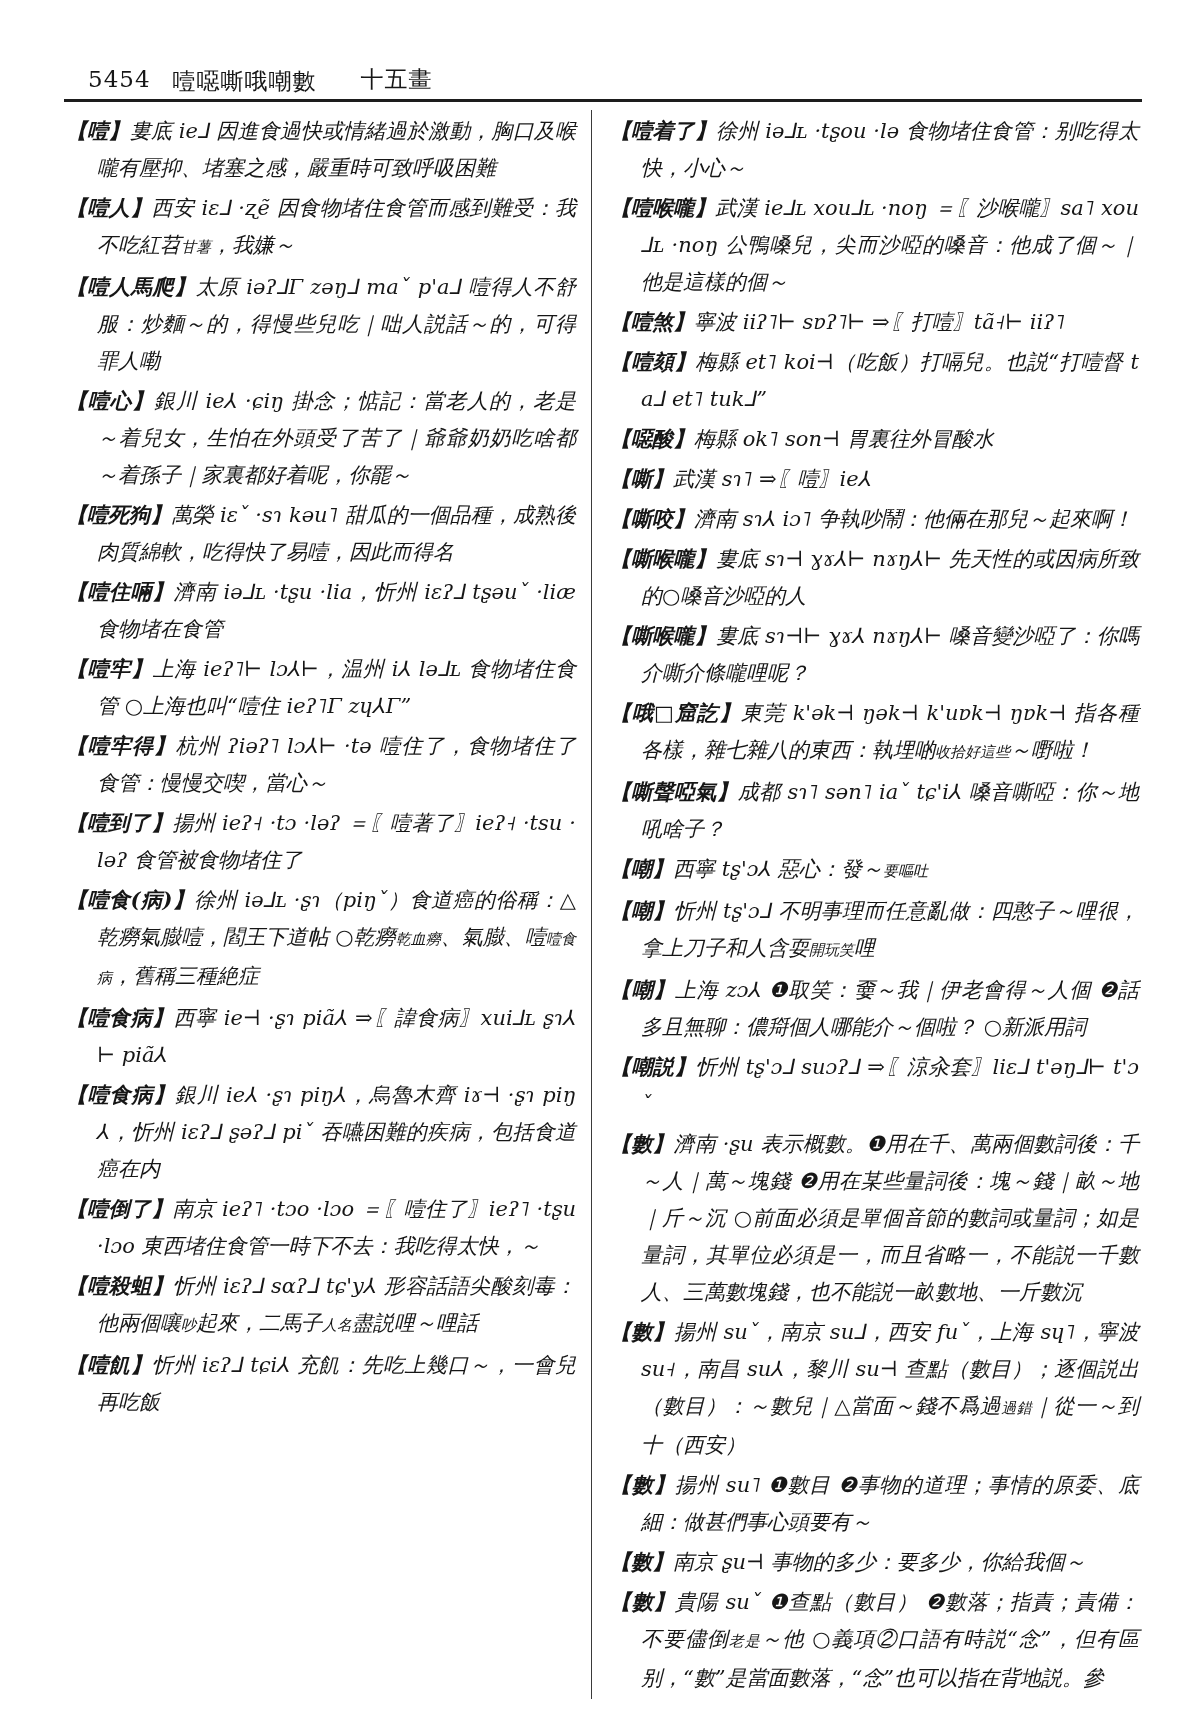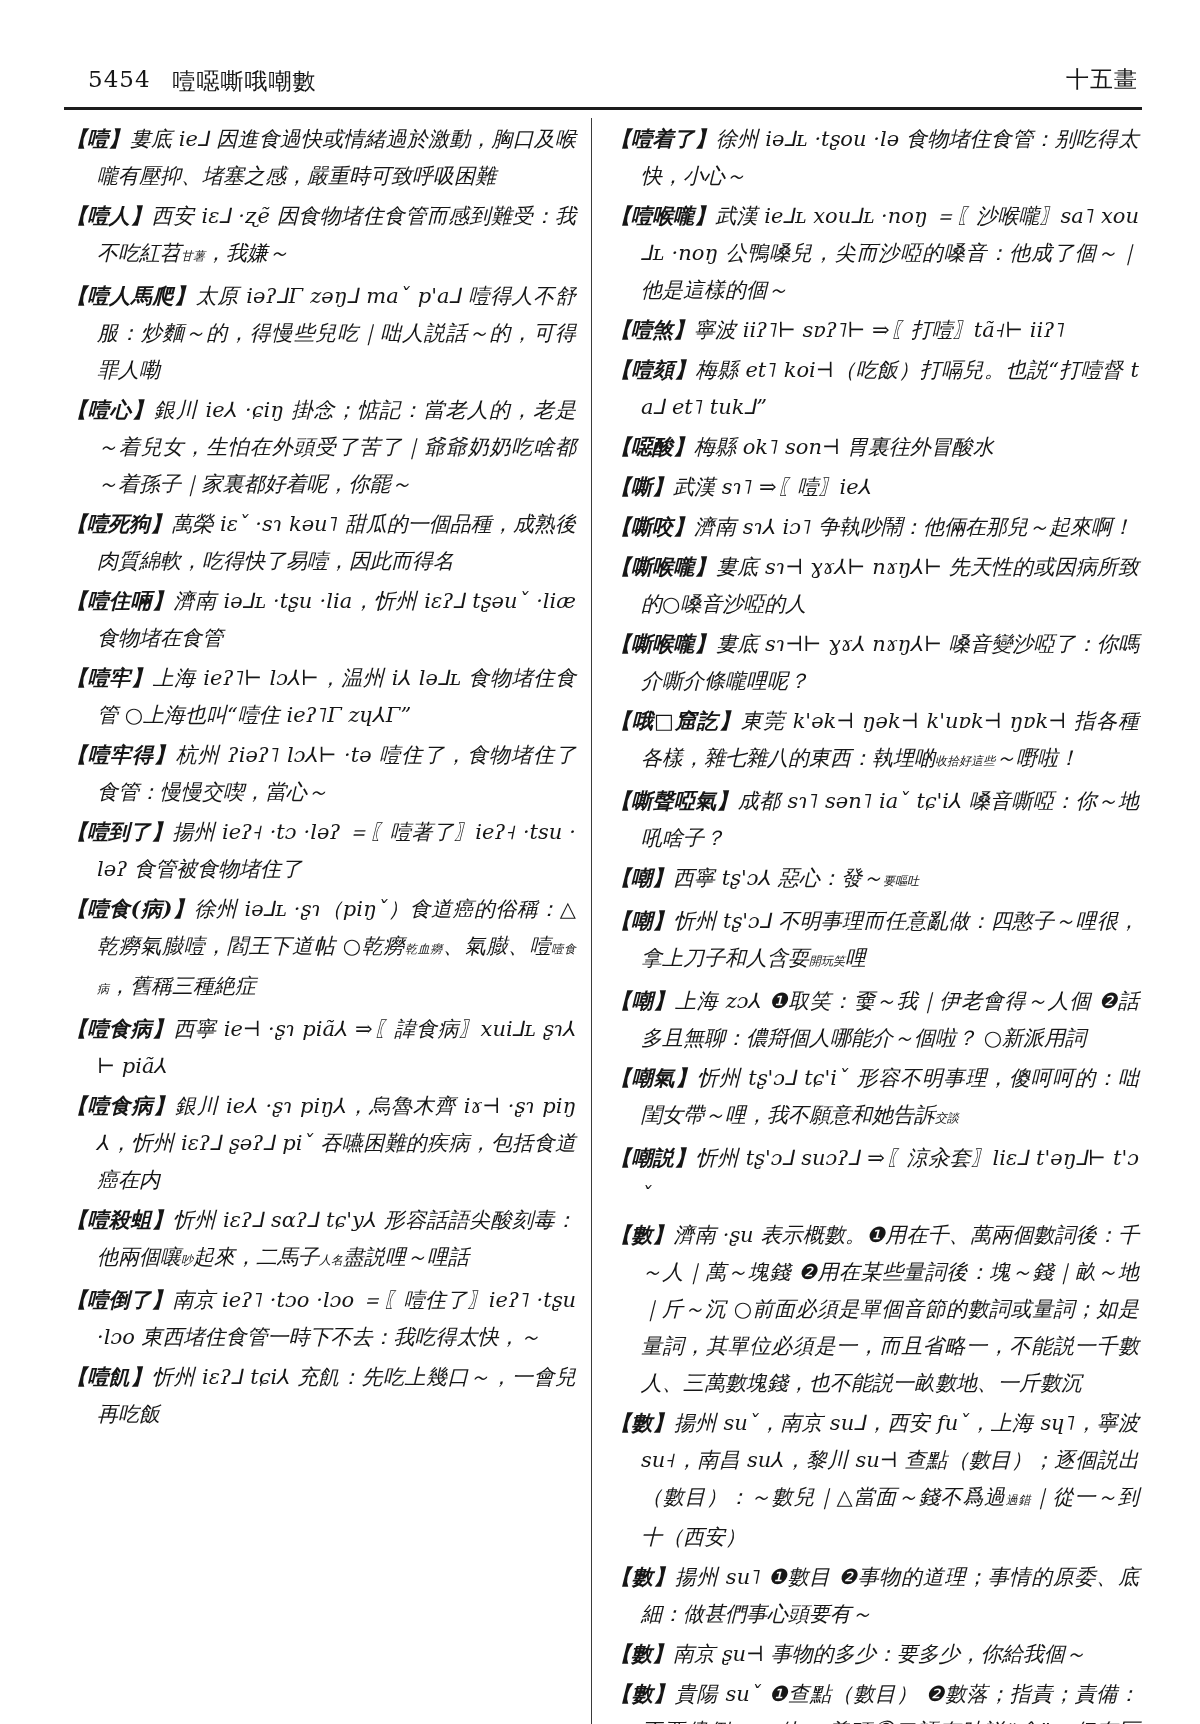--- a/index.html
+++ b/index.html
@@ -5,39 +5,39 @@
   html,body{margin:0;padding:0;}
   body{
     width:1200px;height:1724px;
     background:#ffffff;
     color:#161616;
     font-family:"DejaVu Serif","Liberation Serif",serif;
     overflow:hidden;
   }
   .page{padding:52px 58px 0 64px;}
   .hdr{
-    display:flex;justify-content:space-between;align-items:baseline;
+    display:flex;justify-content:flex-start;align-items:baseline;
     font-size:23px;letter-spacing:1px;
-    padding:12px 4px 10px 24px;
+    padding:12px 4px 2px 24px;
     gap:44px;
   }
   .hdr-left{display:flex;gap:22px;}
   .rule{border-top:3px solid #1d1d1d;margin:0 0 8px 0;}
   .cols{display:flex;align-items:stretch;}
   .col{
     font-size:21px;line-height:37px;
     text-align:justify;text-align-last:left;
     word-break:break-all;
   }
   .col.left{width:514px;}
   .divider{width:1px;background:#3a3a3a;margin-left:13px;}
   .col.right{width:533px;padding-left:16px;}
   p.entry{margin:2px;padding-left:31px;text-indent:-31px;font-style:italic;}
   .hw{font-weight:bold;}
-  .note{font-size:12px;}
+  .note{font-size:15px;}
 </style>
 </head>
 <body>
 
 <div class="page">
 
   <div class="hdr">
     <div class="hdr-left">
       <span>5454</span>
       <span>噎噁嘶哦嘲數</span>
@@ -54,41 +54,40 @@
         <p class="entry"><span class="hw">【噎人馬爬】</span><span class="bd">太原 iəʔ⅃Γ zəŋ⅃ maˇ p'a⅃ 噎得人不舒服：炒麵～的，得慢些兒吃｜咄人説話～的，可得罪人嘞</span></p>
         <p class="entry"><span class="hw">【噎心】</span><span class="bd">銀川 ie⅄ ·ɕiŋ 掛念；惦記：當老人的，老是～着兒女，生怕在外頭受了苦了｜爺爺奶奶吃啥都～着孫子｜家裏都好着呢，你罷～</span></p>
         <p class="entry"><span class="hw">【噎死狗】</span><span class="bd">萬榮 iɛˇ ·sɿ kəu˥ 甜瓜的一個品種，成熟後肉質綿軟，吃得快了易噎，因此而得名</span></p>
         <p class="entry"><span class="hw">【噎住啢】</span><span class="bd">濟南 iə⅃ʟ ·tʂu ·lia，忻州 iɛʔ⅃ tʂəuˇ ·liæ 食物堵在食管</span></p>
         <p class="entry"><span class="hw">【噎牢】</span><span class="bd">上海 ieʔ˥⊢ lɔ⅄⊢，温州 i⅄ lə⅃ʟ 食物堵住食管 ○上海也叫“噎住 ieʔ˥Γ zɥ⅄Γ”</span></p>
         <p class="entry"><span class="hw">【噎牢得】</span><span class="bd">杭州 ʔiəʔ˥ lɔ⅄⊢ ·tə 噎住了，食物堵住了食管：慢慢交喫，當心～</span></p>
         <p class="entry"><span class="hw">【噎到了】</span><span class="bd">揚州 ieʔ˧ ·tɔ ·ləʔ ＝〖噎著了〗ieʔ˧ ·tsu ·ləʔ 食管被食物堵住了</span></p>
         <p class="entry"><span class="hw">【噎食(病)】</span><span class="bd">徐州 iə⅃ʟ ·ʂɿ（piŋˇ）食道癌的俗稱：△乾癆氣臌噎，閻王下道帖 ○乾癆<span class="note">乾血癆</span>、氣臌、噎<span class="note">噎食病</span>，舊稱三種絶症</span></p>
         <p class="entry"><span class="hw">【噎食病】</span><span class="bd">西寧 ie⊣ ·ʂɿ piã⅄ ⇒〖諱食病〗xui⅃ʟ ʂɿ⅄⊢ piã⅄</span></p>
         <p class="entry"><span class="hw">【噎食病】</span><span class="bd">銀川 ie⅄ ·ʂɿ piŋ⅄，烏魯木齊 iɤ⊣ ·ʂɿ piŋ⅄，忻州 iɛʔ⅃ ʂəʔ⅃ piˇ 吞嚥困難的疾病，包括食道癌在内</span></p>
+        <p class="entry"><span class="hw">【噎倒了】</span><span class="bd">南京 ieʔ˥ ·tɔo ·lɔo ＝〖噎住了〗ieʔ˥ ·tʂu ·lɔo 東西堵住食管一時下不去：我吃得太快，～</span></p>
         <p class="entry"><span class="hw">【噎殺蛆】</span><span class="bd">忻州 iɛʔ⅃ sɑʔ⅃ tɕ'y⅄ 形容話語尖酸刻毒：他兩個嚷<span class="note">吵</span>起來，二馬子<span class="note">人名</span>盡説哩～哩話</span></p>
-        <p class="entry"><span class="hw">【噎倒了】</span><span class="bd">南京 ieʔ˥ ·tɔo ·lɔo ＝〖噎住了〗ieʔ˥ ·tʂu ·lɔo 東西堵住食管一時下不去：我吃得太快，～</span></p>
         <p class="entry"><span class="hw">【噎飢】</span><span class="bd">忻州 iɛʔ⅃ tɕi⅄ 充飢：先吃上幾口～，一會兒再吃飯</span></p>
       </div>
     <div class="divider"></div>
     <div class="col right" id="right-col">
         <p class="entry"><span class="hw">【噎着了】</span><span class="bd">徐州 iə⅃ʟ ·tʂou ·lə 食物堵住食管：别吃得太快，小心～</span></p>
         <p class="entry"><span class="hw">【噎喉嚨】</span><span class="bd">武漢 ie⅃ʟ xou⅃ʟ ·noŋ ＝〖沙喉嚨〗sa˥ xou⅃ʟ ·noŋ 公鴨嗓兒，尖而沙啞的嗓音：他成了個～｜他是這樣的個～</span></p>
         <p class="entry"><span class="hw">【噎煞】</span><span class="bd">寧波 iiʔ˥⊢ sɐʔ˥⊢ ⇒〖打噎〗tã˧⊢ iiʔ˥</span></p>
         <p class="entry"><span class="hw">【噎頦】</span><span class="bd">梅縣 et˥ koi⊣（吃飯）打嗝兒。也説“打噎督 ta⅃ et˥ tuk⅃”</span></p>
         <p class="entry"><span class="hw">【噁酸】</span><span class="bd">梅縣 ok˥ son⊣ 胃裏往外冒酸水</span></p>
         <p class="entry"><span class="hw">【嘶】</span><span class="bd">武漢 sɿ˥ ⇒〖噎〗ie⅄</span></p>
         <p class="entry"><span class="hw">【嘶咬】</span><span class="bd">濟南 sɿ⅄ iɔ˥ 争執吵鬧：他倆在那兒～起來啊！</span></p>
         <p class="entry"><span class="hw">【嘶喉嚨】</span><span class="bd">婁底 sɿ⊣ ɣɤ⅄⊢ nɤŋ⅄⊢ 先天性的或因病所致的○嗓音沙啞的人</span></p>
         <p class="entry"><span class="hw">【嘶喉嚨】</span><span class="bd">婁底 sɿ⊣⊢ ɣɤ⅄ nɤŋ⅄⊢ 嗓音變沙啞了：你嗎介嘶介條嚨哩呢？</span></p>
         <p class="entry"><span class="hw">【哦□窟訖】</span><span class="bd">東莞 k'ək⊣ ŋək⊣ k'uɐk⊣ ŋɐk⊣ 指各種各樣，雜七雜八的東西：執埋啲<span class="note">收拾好這些</span>～嘢啦！</span></p>
         <p class="entry"><span class="hw">【嘶聲啞氣】</span><span class="bd">成都 sɿ˥ sən˥ iaˇ tɕ'i⅄ 嗓音嘶啞：你～地吼啥子？</span></p>
         <p class="entry"><span class="hw">【嘲】</span><span class="bd">西寧 tʂ'ɔ⅄ 惡心：發～<span class="note">要嘔吐</span></span></p>
         <p class="entry"><span class="hw">【嘲】</span><span class="bd">忻州 tʂ'ɔ⅃ 不明事理而任意亂做：四憨子～哩很，拿上刀子和人含耍<span class="note">開玩笑</span>哩</span></p>
         <p class="entry"><span class="hw">【嘲】</span><span class="bd">上海 zɔ⅄ ❶取笑：嫑～我｜伊老會得～人個 ❷話多且無聊：儂搿個人哪能介～個啦？ ○新派用詞</span></p>
-        <p class="entry"><span class="hw">【嘲氣】</span><span class="bd">忻州 tʂ'ɔ⅃ tɕ'iˇ 形容不明事理，傻呵呵的：咄閨女帶～哩，我不願意和她告訴<span class="note">交談</span></span></p>
         <p class="entry"><span class="hw">【嘲説】</span><span class="bd">忻州 tʂ'ɔ⅃ suɔʔ⅃ ⇒〖涼汆套〗liɛ⅃ t'əŋ⅃⊢ t'ɔˇ</span></p>
         <p class="entry"><span class="hw">【數】</span><span class="bd">濟南 ·ʂu 表示概數。❶用在千、萬兩個數詞後：千～人｜萬～塊錢 ❷用在某些量詞後：塊～錢｜畝～地｜斤～沉 ○前面必須是單個音節的數詞或量詞；如是量詞，其單位必須是一，而且省略一，不能説一千數人、三萬數塊錢，也不能説一畝數地、一斤數沉</span></p>
         <p class="entry"><span class="hw">【數】</span><span class="bd">揚州 suˇ，南京 su⅃，西安 fuˇ，上海 sɥ˥，寧波 su˧，南昌 su⅄，黎川 su⊣ 查點（數目）；逐個説出（數目）：～數兒｜△當面～錢不爲過<span class="note">過錯</span>｜從一～到十（西安）</span></p>
         <p class="entry"><span class="hw">【數】</span><span class="bd">揚州 su˥ ❶數目 ❷事物的道理；事情的原委、底細：做甚們事心頭要有～</span></p>
         <p class="entry"><span class="hw">【數】</span><span class="bd">南京 ʂu⊣ 事物的多少：要多少，你給我個～</span></p>
         <p class="entry"><span class="hw">【數】</span><span class="bd">貴陽 suˇ ❶查點（數目） ❷數落；指責；責備：不要儘倒<span class="note">老是</span>～他 ○義項②口語有時説“念”，但有區别，“數”是當面數落，“念”也可以指在背地説。參</span></p>
       </div>
   </div>
 
 </div>

